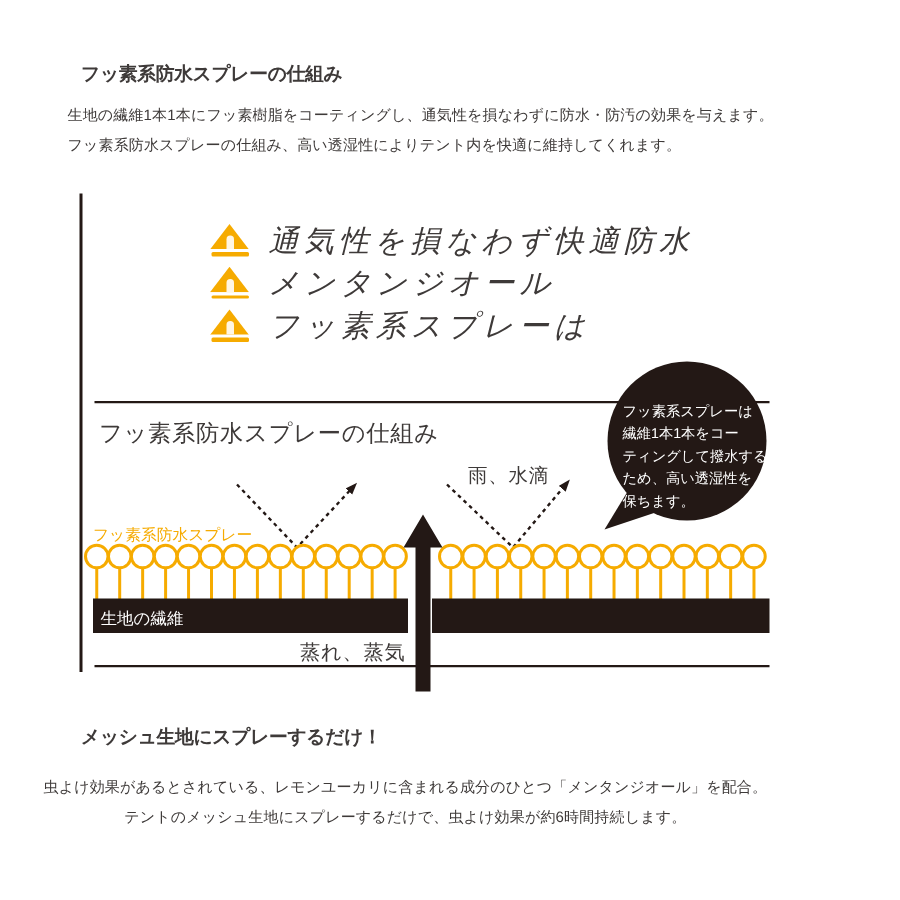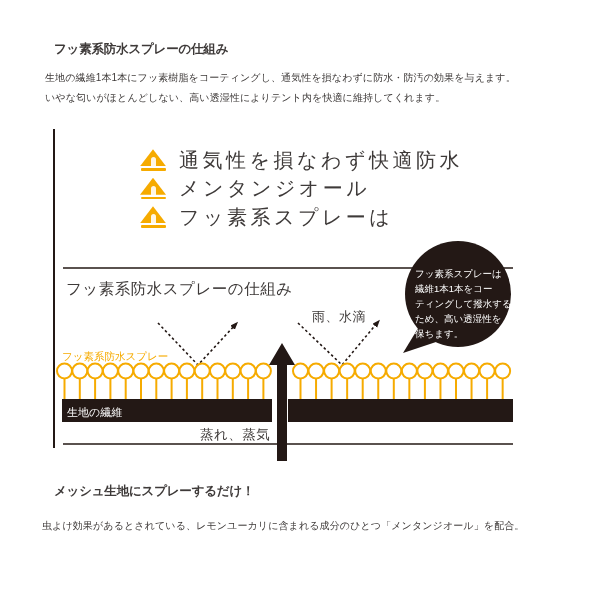--- a/index.html
+++ b/index.html
@@ -6,48 +6,48 @@
   body{
     width:600px;height:600px;position:relative;background:#ffffff;
     font-family:"Liberation Sans",sans-serif;color:#3e3a39;overflow:hidden;
   }
   .abs{position:absolute;}
   .h1{font-size:12.5px;font-weight:bold;letter-spacing:-0.2px;white-space:nowrap;}
   .body-line{font-size:10px;line-height:20px;letter-spacing:0.1px;white-space:nowrap;}
 
   
   .features{left:140px;top:146px;}
-  .feature-row{display:flex;align-items:center;height:28.5px;}
+  .feature-row{display:flex;align-items:center;height:28.5px;font-style:italic;}
   .tent-icon{width:26px;height:22px;margin-right:13px;display:flex;flex-direction:column;align-items:center;flex:none;}
   .tent-canvas{position:relative;width:26px;height:17px;}
   .tent-tri{position:absolute;left:0;top:0;width:26px;height:17px;background:#f6ab00;
     clip-path:polygon(50% 0,100% 100%,0 100%);}
   .tent-door{position:absolute;left:10.5px;bottom:0;width:5px;height:9px;background:#fff6e3;
     border-radius:2.5px 2.5px 0 0;}
   .tent-ground{width:25px;height:2.5px;background:#f6ab00;margin-top:2px;border-radius:1px;}
   .feature-label{font-size:20px;letter-spacing:3.5px;white-space:nowrap;}
 
   
   .left-rule{left:53px;top:129px;width:2px;height:319px;background:#231815;}
 
   .diagram-svg{left:54px;top:235px;}
   .diagram-svg text{font-family:"Liberation Sans",sans-serif;}
 
   .outro-heading{left:54px;top:483px;}
-  .outro-body{left:42px;top:516px;text-align:center;}
+  .outro-body{left:29px;top:516px;text-align:center;}
   .intro-heading{left:54px;top:41px;}
   .intro-body{left:45px;top:68px;}
 </style>
 </head>
 <body>
 
 <div class="abs intro-heading h1">フッ素系防水スプレーの仕組み</div>
 <div class="abs intro-body">
   <div class="body-line">生地の繊維1本1本にフッ素樹脂をコーティングし、通気性を損なわずに防水・防汚の効果を与えます。</div>
-  <div class="body-line">いやな匂いがほとんどしない、高い透湿性によりテント内を快適に維持してくれます。</div>
+  <div class="body-line">フッ素系防水スプレーの仕組み、高い透湿性によりテント内を快適に維持してくれます。</div>
 </div>
 
 <div class="abs features">
   <div class="feature-row">
     <span class="tent-icon">
       <span class="tent-canvas">
           <span class="tent-tri"></span>
           <span class="tent-door"></span>
         </span>
       <span class="tent-ground"></span>
@@ -167,13 +167,14 @@
   <text x="361" y="42" font-size="9.5" fill="#ffffff">フッ素系スプレーは</text>
   <text x="361" y="57" font-size="9.5" fill="#ffffff">繊維1本1本をコー</text>
   <text x="361" y="72" font-size="9.5" fill="#ffffff">ティングして撥水する</text>
   <text x="361" y="87" font-size="9.5" fill="#ffffff">ため、高い透湿性を</text>
   <text x="361" y="102" font-size="9.5" fill="#ffffff">保ちます。</text>
 </svg>
 
 <div class="abs outro-heading h1">メッシュ生地にスプレーするだけ！</div>
 <div class="abs outro-body">
   <div class="body-line">虫よけ効果があるとされている、レモンユーカリに含まれる成分のひとつ「メンタンジオール」を配合。</div>
+  <div class="body-line">テントのメッシュ生地にスプレーするだけで、虫よけ効果が約6時間持続します。</div>
 </div>
 
 </body></html>

